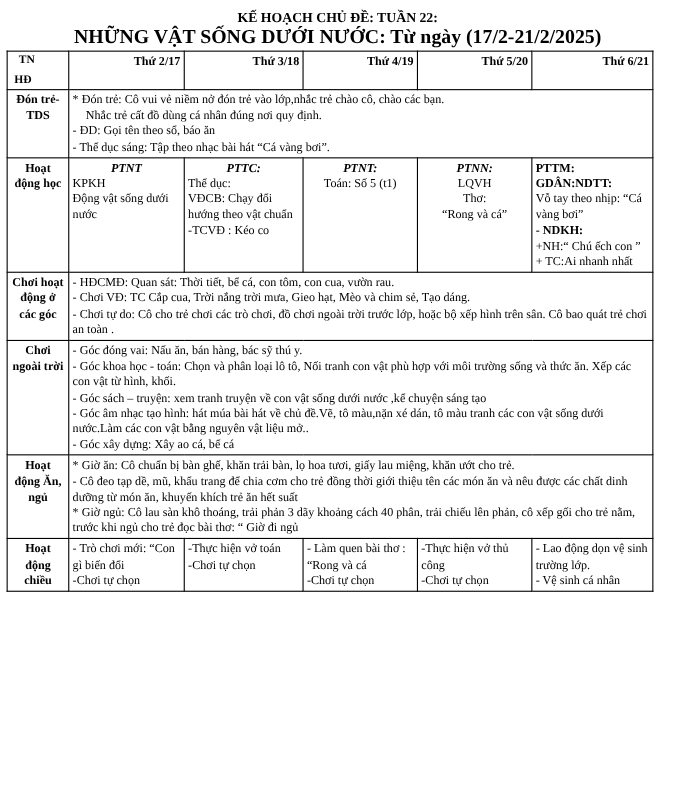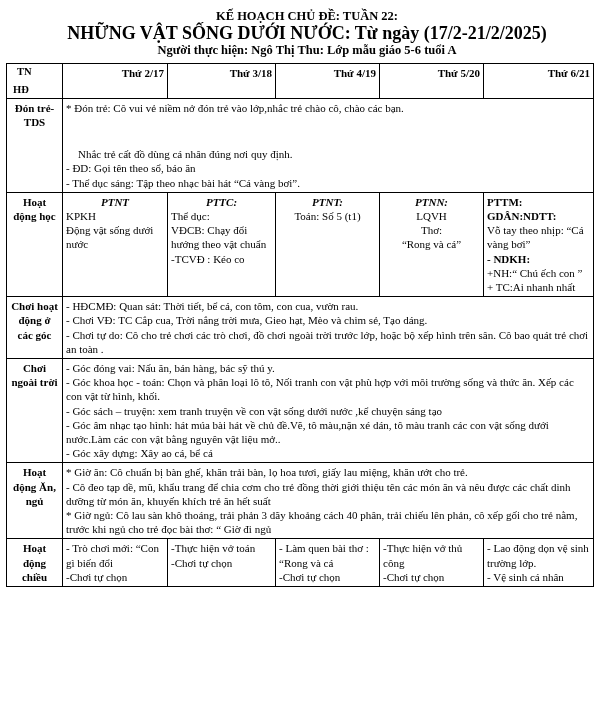--- a/index.html
+++ b/index.html
@@ -96,21 +96,20 @@
   }
 </style>
 </head>
 <body>
 
 <div class="page">
 
   <div class="title-block">
     <div class="title-line l1">KẾ HOẠCH CHỦ ĐỀ: TUẦN 22:</div>
     <div class="title-line l2">NHỮNG VẬT SỐNG DƯỚI NƯỚC: Từ ngày (17/2-21/2/2025)</div>
-    <div class="title-line l3">Người thực hiện: Ngô Thị Thu:   Lớp mẫu giáo 5-6 tuổi A</div>
   </div>
 
   <table class="plan">
     <colgroup>
       <col class="colw-label">
       <col class="colw-a">
       <col class="colw-b">
       <col class="colw-c">
       <col class="colw-d">
       <col class="colw-e">
@@ -125,21 +124,21 @@
         <td class="hdr-cell">Thứ 3/18</td>
         <td class="hdr-cell">Thứ 4/19</td>
         <td class="hdr-cell">Thứ 5/20</td>
         <td class="hdr-cell">Thứ 6/21</td>
       </tr>
 
       <tr>
         <td class="rowlabel">Đón trẻ-TDS</td>
         <td colspan="5">
           <span class="line">* Đón trẻ: Cô vui vẻ niềm nở đón trẻ vào lớp,nhắc trẻ chào cô, chào các bạn.</span>
-          <span class="line" style="padding-left:12px;margin-top:32px;">Nhắc trẻ cất đồ dùng cá nhân đúng nơi quy định.</span>
+          <span class="line" style="padding-left:12px;">Nhắc trẻ cất đồ dùng cá nhân đúng nơi quy định.</span>
           <span class="line">- ĐD: Gọi tên theo sổ, báo ăn</span>
           <span class="line">- Thể dục sáng: Tập theo nhạc bài hát “Cá vàng bơi”.</span>
         </td>
       </tr>
 
       <tr>
         <td class="rowlabel">Hoạt động học</td>
         <td>
           <span class="line sub-ptnt">PTNT</span>
           <span class="line">KPKH</span>

